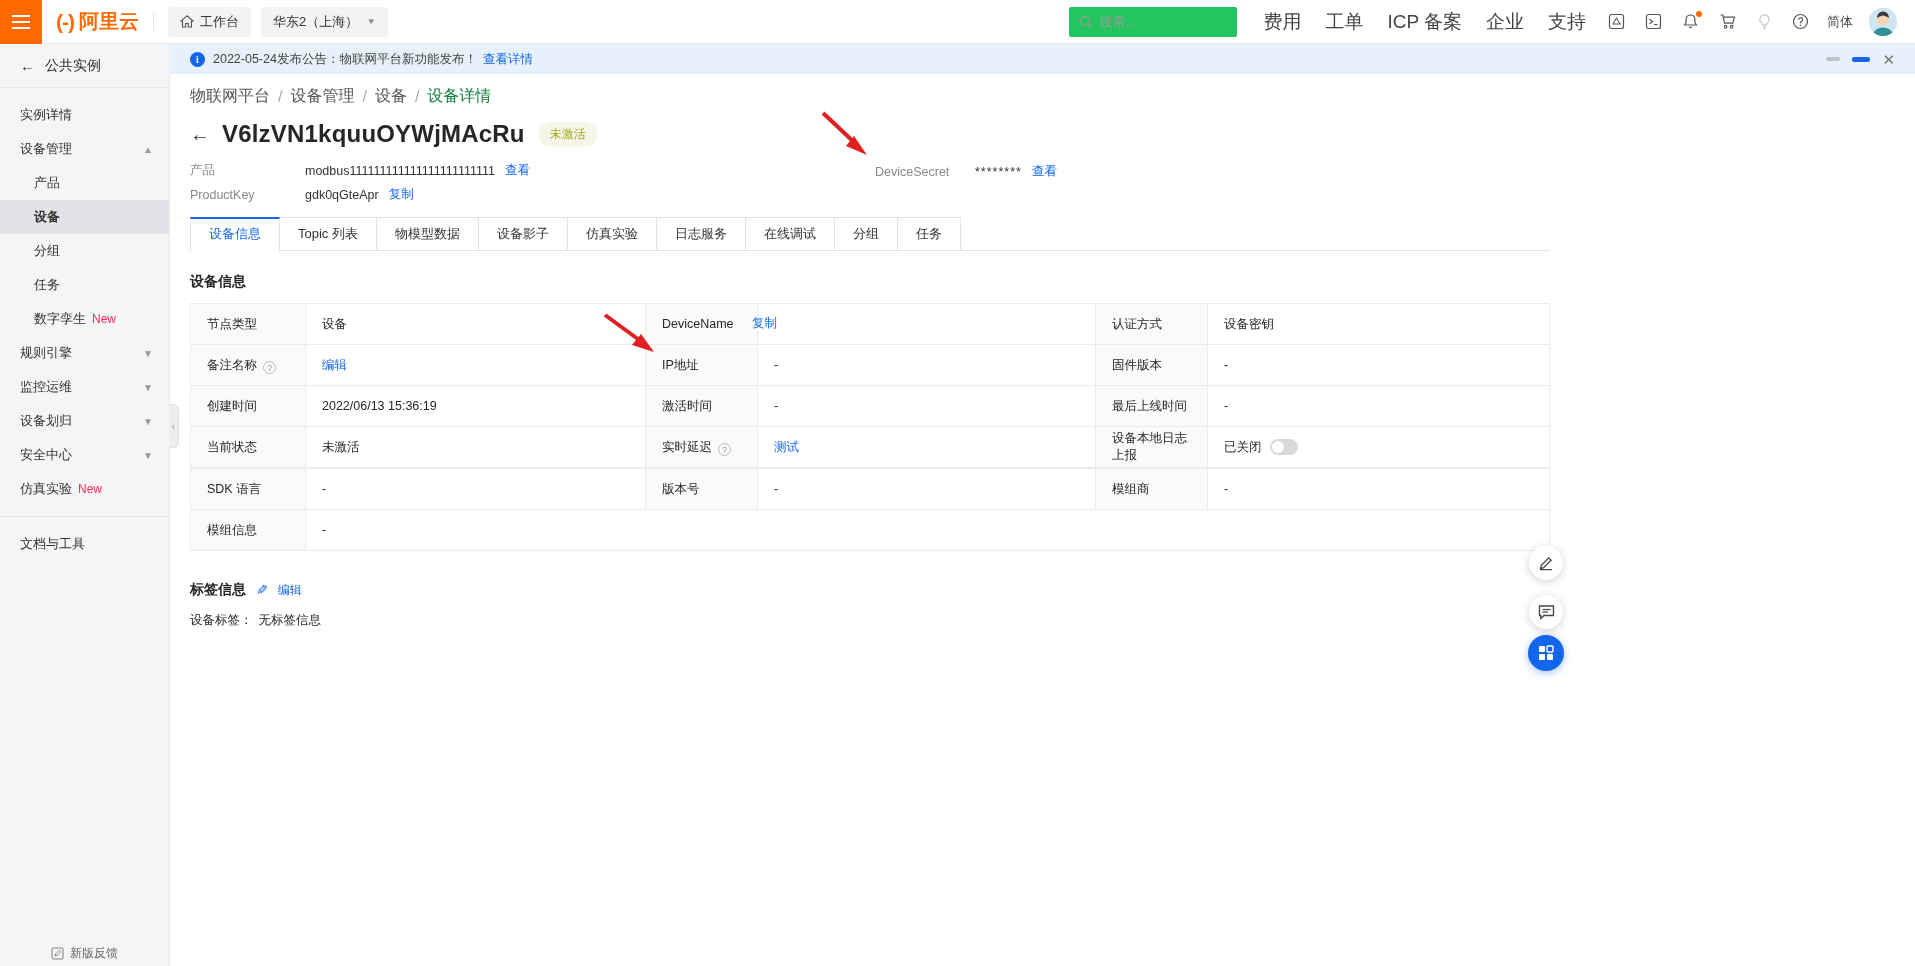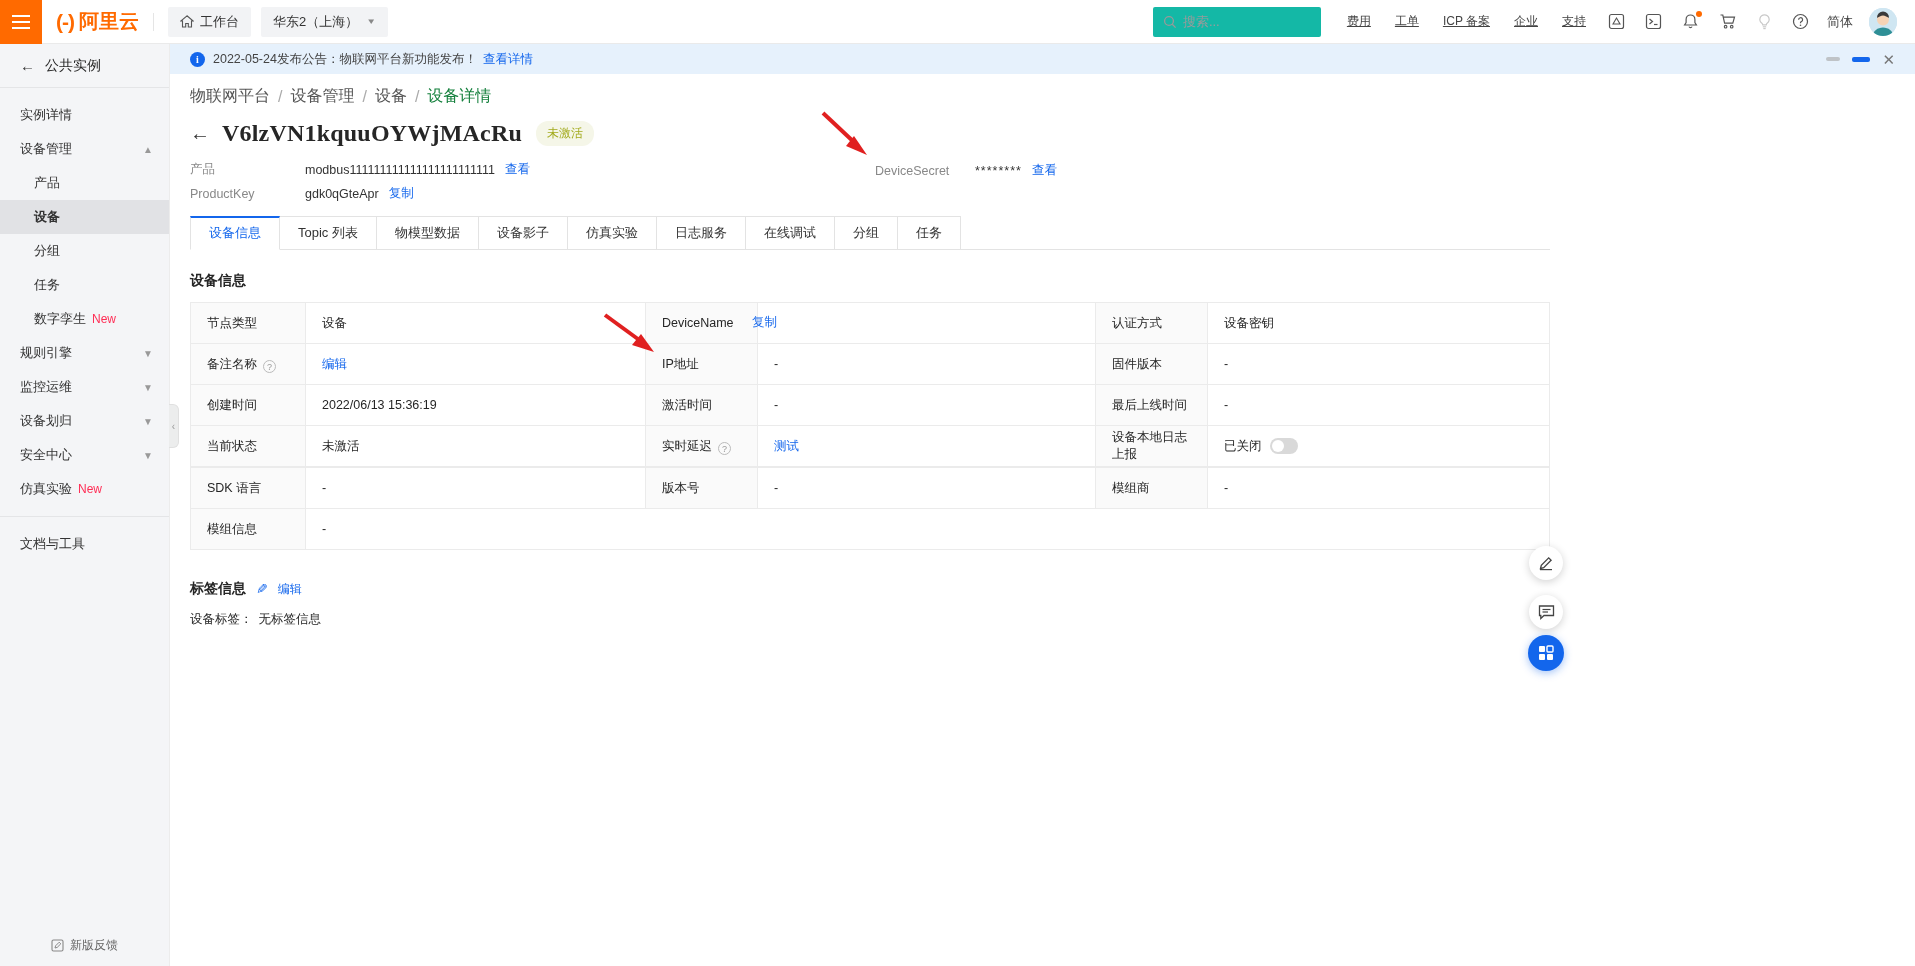--- a/index.html
+++ b/index.html
@@ -16,27 +16,27 @@
   .hamburger span { display:block; width:18px; height:2px; background:#fff; }
   .logo { display:flex; align-items:center; margin-left:14px; }
   .logo-mark { color:#ff6a00; font-weight:bold; font-size:21px; letter-spacing:-1px; margin-right:5px; }
   .logo-text { color:#ff6a00; font-weight:bold; font-size:20px; }
   .tb-divider { width:1px; height:18px; background:#e5e5e5; margin:0 14px; }
   .tb-btn { height:30px; background:#f2f3f5; border-radius:2px; display:flex; align-items:center;
     padding:0 12px; font-size:13px; color:#333; margin-right:10px; cursor:pointer; }
   .tb-btn .glyph { margin-right:6px; color:#555; font-size:13px; display:flex; }
   .chev { color:#888; font-size:10px; margin-left:8px; transform:scaleY(.8); }
   .tb-right { margin-left:auto; display:flex; align-items:center; padding-right:18px; }
-  .search-box { width:168px; height:30px; background:#14b8a6; border-radius:2px; display:flex;
+  .search-box { width:168px; height:30px; background:#22c55e; border-radius:2px; display:flex;
     align-items:center; padding:0 10px; margin-right:26px; }
   .search-box svg { flex:none; }
   .search-input { border:none; outline:none; background:transparent; font-size:13px; color:#333;
     width:120px; margin-left:6px; font-family:inherit; }
   .search-input::placeholder { color:#9b9b9b; }
-  .tb-menu { display:flex; align-items:center; gap:24px; font-size:12px; color:#444; margin-right:22px;text-decoration:underline; }
+  .tb-menu { display:flex; align-items:center; gap:24px; font-size:19px; color:#444; margin-right:22px; }
   .tb-menu span { cursor:pointer; white-space:nowrap; }
   .tb-icons { display:flex; align-items:center; gap:20px; margin-right:18px; }
   .tb-ic { position:relative; display:flex; cursor:pointer; }
   .tb-ic svg { display:block; }
   .dot { position:absolute; top:-2px; right:-3px; width:6px; height:6px; background:#ff6a00; border-radius:50%; }
   .lang { font-size:13px; color:#444; margin-right:16px; cursor:pointer; }
   .avatar { width:28px; height:28px; border-radius:50%; overflow:hidden; background:#cfe3ef; cursor:pointer; }
 
   
   .page { display:flex; height:922px; }
@@ -47,21 +47,21 @@
   .side-header { height:44px; display:flex; align-items:center; padding-left:20px;
     border-bottom:1px solid #e4e5e7; font-size:14px; color:#262626; }
   .side-back { margin-right:10px; font-size:15px; color:#333; cursor:pointer; }
   .side-item { height:34px; display:flex; align-items:center; padding:0 16px 0 20px;
     font-size:13px; color:#333; cursor:pointer; }
   .side-item.sub { padding-left:34px; }
   .side-item.active { background:#e1e2e5; font-weight:bold; }
   .side-item .sichev { margin-left:auto; color:#999; font-size:10px; }
   .newtag { color:#ff2d55; font-size:12px; margin-left:6px; }
   .side-div { height:1px; background:#e4e5e7; margin:10px 0; }
-  .side-feedback { position:absolute; left:0; right:0; bottom:12px; display:flex; justify-content:center;
+  .side-feedback { position:absolute; left:0; right:0; bottom:4px; display:flex; justify-content:center;
     align-items:center; gap:6px; color:#666; font-size:12px; cursor:pointer; }
   .side-handle { position:absolute; right:-10px; top:360px; width:10px; height:44px; background:#eceded;
     border:1px solid #e0e0e0; border-left:none; border-radius:0 6px 6px 0; display:flex; align-items:center;
     justify-content:center; color:#999; font-size:10px; cursor:pointer; z-index:4; }
 
   
   .banner { height:30px; background:#e6f1fc; display:flex; align-items:center; padding:0 20px;
     font-size:12.5px; color:#444; flex:none; }
   .info-ic { width:15px; height:15px; border-radius:50%; background:#1366ec; color:#fff; font-size:10px;
     font-weight:bold; display:flex; align-items:center; justify-content:center; margin-right:8px;
@@ -72,21 +72,21 @@
   .dash-blue { width:18px; height:5px; background:#1366ec; border-radius:2px; cursor:pointer; }
   .banner-close { color:#777; font-size:15px; cursor:pointer; line-height:1; }
 
   
   .content { padding:12px 20px 0; position:relative; overflow:hidden; }
   .breadcrumb { font-size:16px; color:#555; display:flex; gap:8px; align-items:center; }
   .breadcrumb .sep { color:#aaa; }
   .breadcrumb .last { color:#15803d; }
   .title-row { margin-top:13px; display:flex; align-items:center; }
   .back-arrow { font-size:20px; color:#333; cursor:pointer; margin-right:12px; }
-  .page-title { font-size:24px; font-weight:bold; color:#262626; letter-spacing:.2px;font-family:Liberation Serif, serif; }
+  .page-title { font-size:24px; font-weight:bold; color:#262626; letter-spacing:.2px; }
   .status-badge { margin-left:14px; background:#f5f6e8; color:#a3ab1e; font-size:12px;
     padding:4px 11px; border-radius:12px; }
 
   .meta { margin-top:13px; position:relative; height:48px; font-size:12.5px; }
   .meta-row { display:flex; align-items:center; height:19px; margin-bottom:5px; }
   .meta-label { width:115px; color:#888; flex:none; }
   .meta-value { color:#333; }
   .meta .link { margin-left:10px; }
   .secret-block { position:absolute; left:685px; top:2px; display:flex; align-items:center; }
   .secret-block .meta-label { width:100px; }

